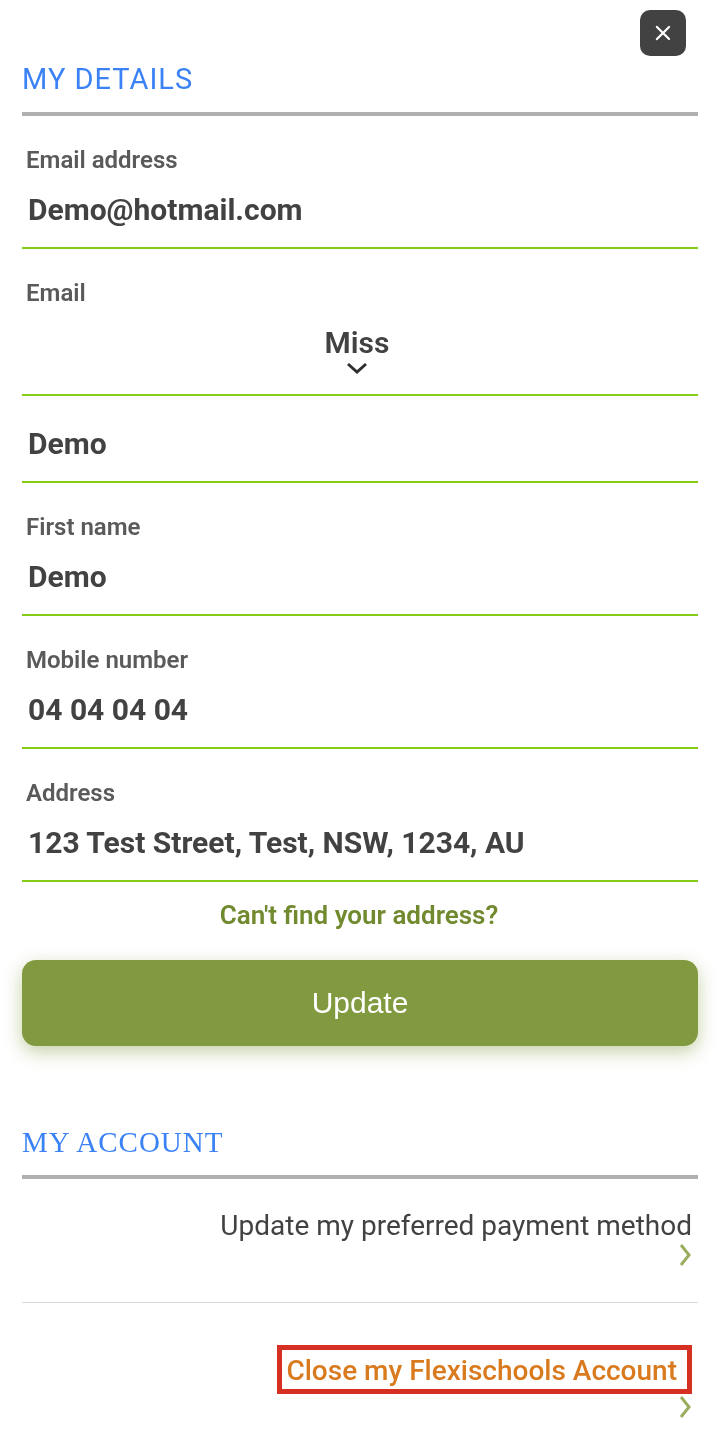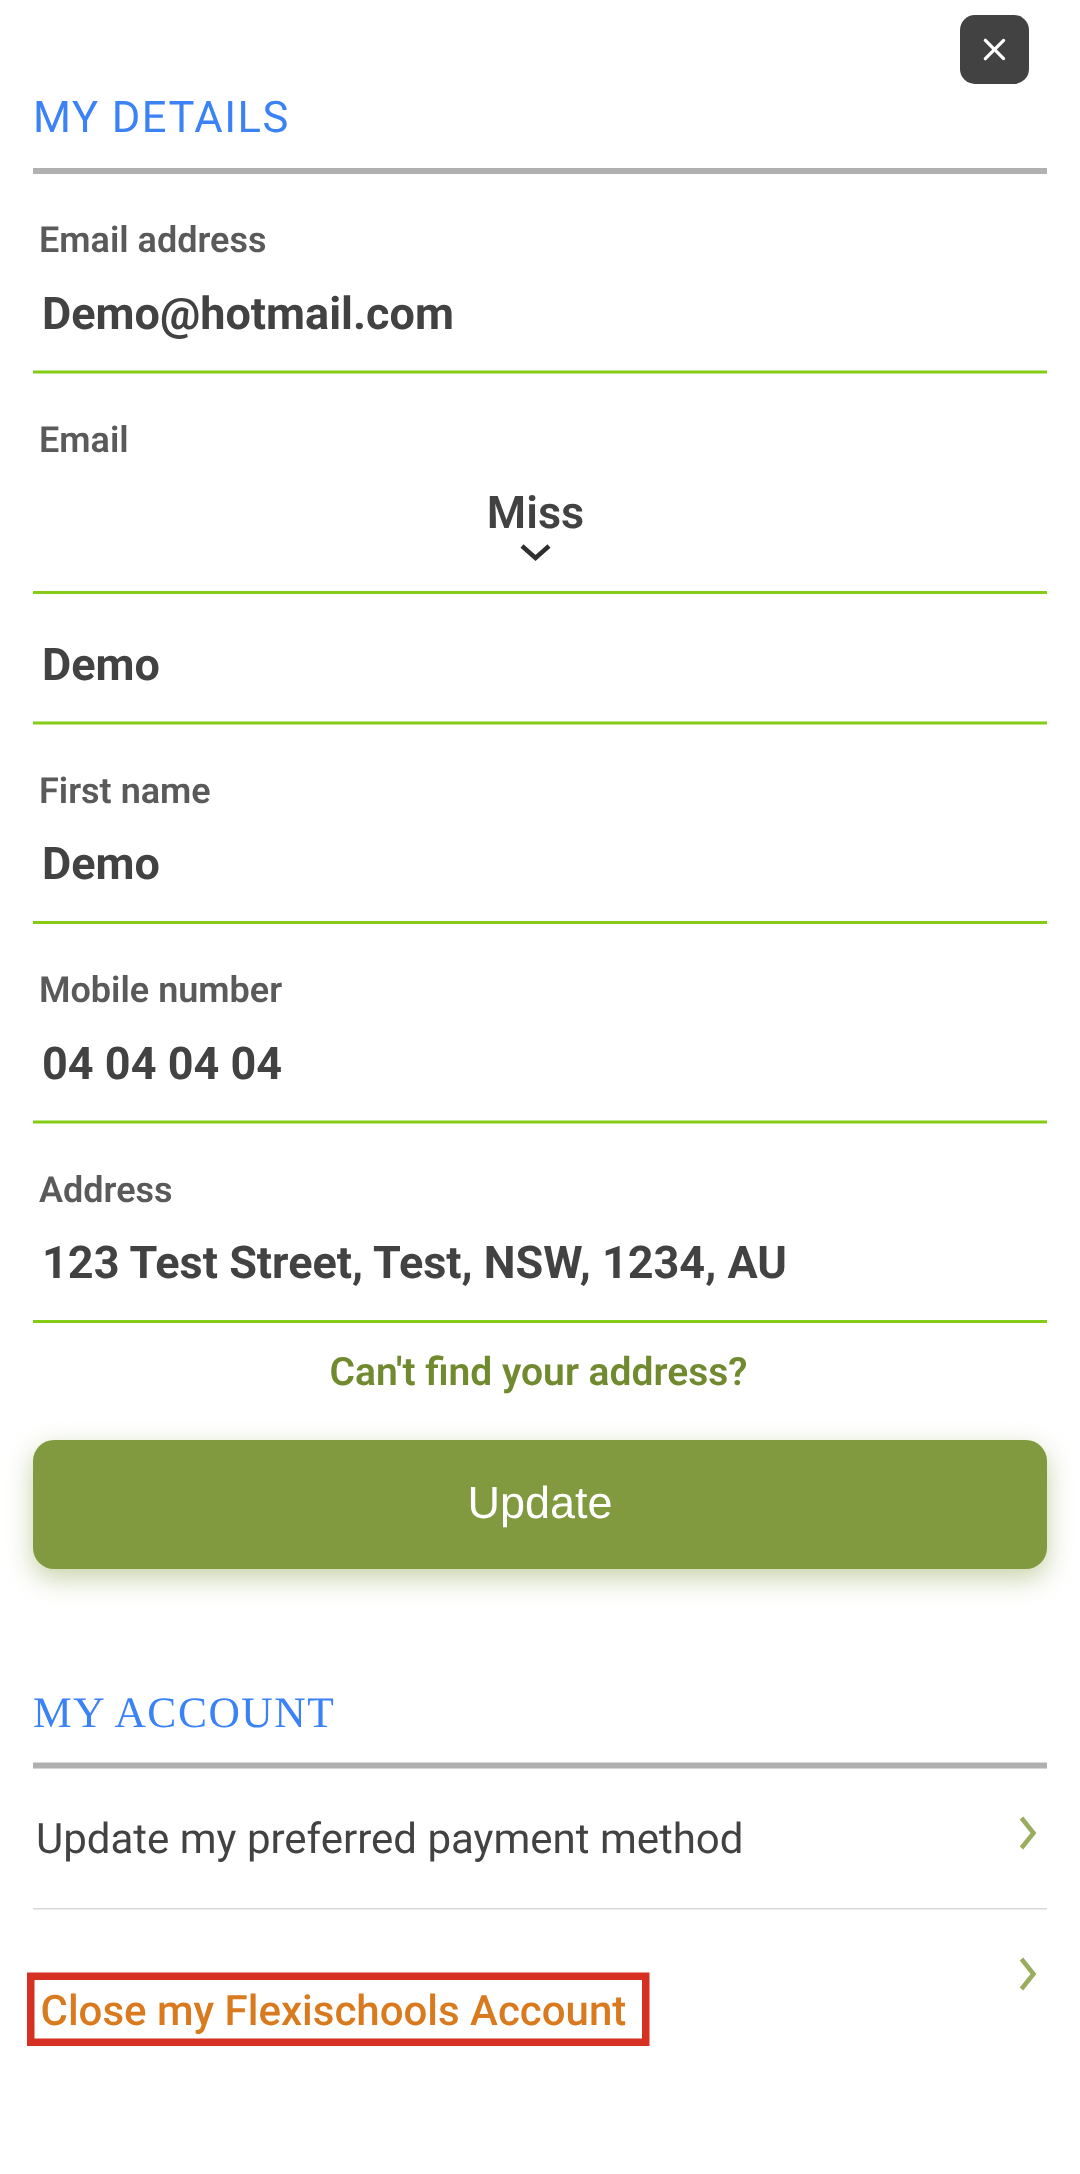--- a/index.html
+++ b/index.html
@@ -109,25 +109,26 @@
     padding: 26px 0;
     cursor: pointer;
     box-shadow: 0 6px 18px rgba(129,154,63,0.45);
   }
   .section-title.account {
     margin-top: 80px;
     font-family: Liberation Serif, serif;
   }
   .nav-row {
     display: flex;
-    align-items: flex-start;
+    align-items: flex-end;
     justify-content: space-between;
     padding: 30px 6px 30px 2px;
     border-bottom: 1px solid #d8d8d8;
     cursor: pointer;
+    flex-direction: column;
   }
   .nav-row.last {
     border-bottom: none;
     padding-bottom: 12px;
   }
   .nav-label {
     font-size: 28px;
     font-weight: 400;
     color: #424242;
   }

